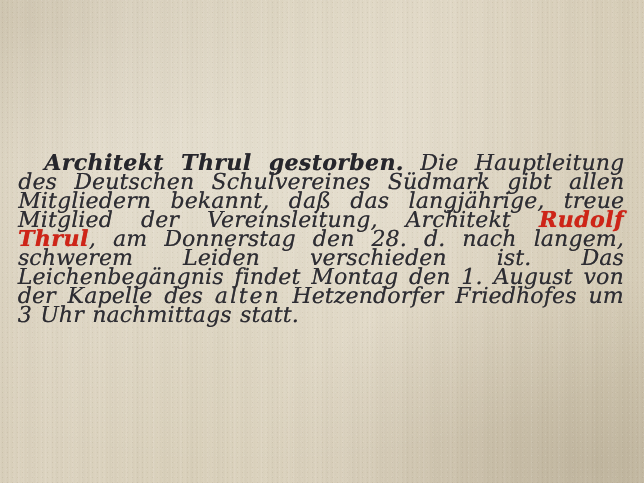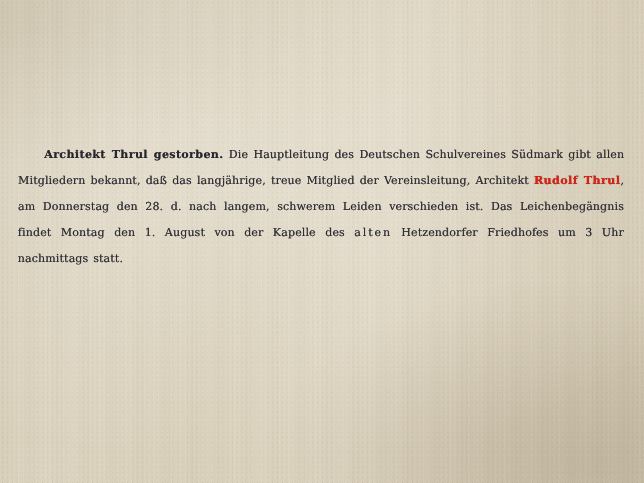--- a/index.html
+++ b/index.html
@@ -71,32 +71,33 @@
   #clipping {
     position: absolute;
     left: 18px;
     top: 131px;
     width: 606px;
     z-index: 3;
   }
 
   .article-body {
     font-family: "DejaVu Serif", serif;
-    font-size: 11px;
-    line-height: 26px;
+    font-size: 22px;
+    line-height: 19px;
     color: #2d2d33;
     text-align: justify;
     text-justify: inter-word;
     letter-spacing: 0.15px;
     word-spacing: 1.2px;
     
     text-shadow:
       0 0 0.6px rgba(45,45,55,0.55),
       0.3px 0.2px 0.5px rgba(70,60,55,0.30);
     transform: skewX(-0.25deg);
+    font-style: italic;
   }
 
   .headword {
     font-weight: bold;
     letter-spacing: 0.4px;
     padding-left: 26px;
     color: #26262c;
   }
 
   .name-red {

